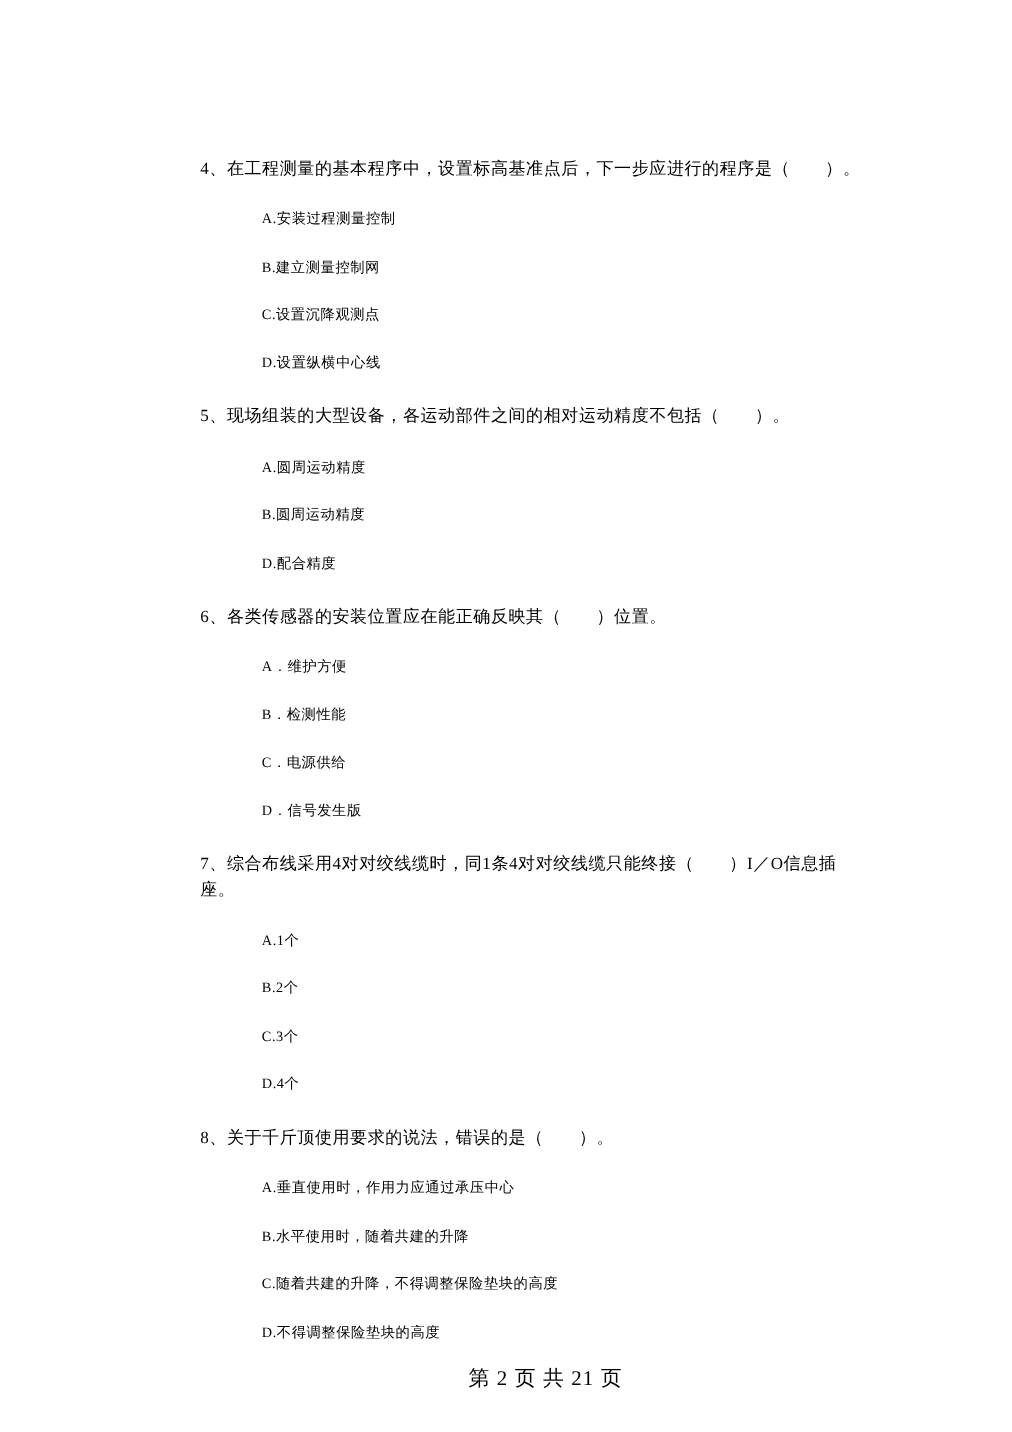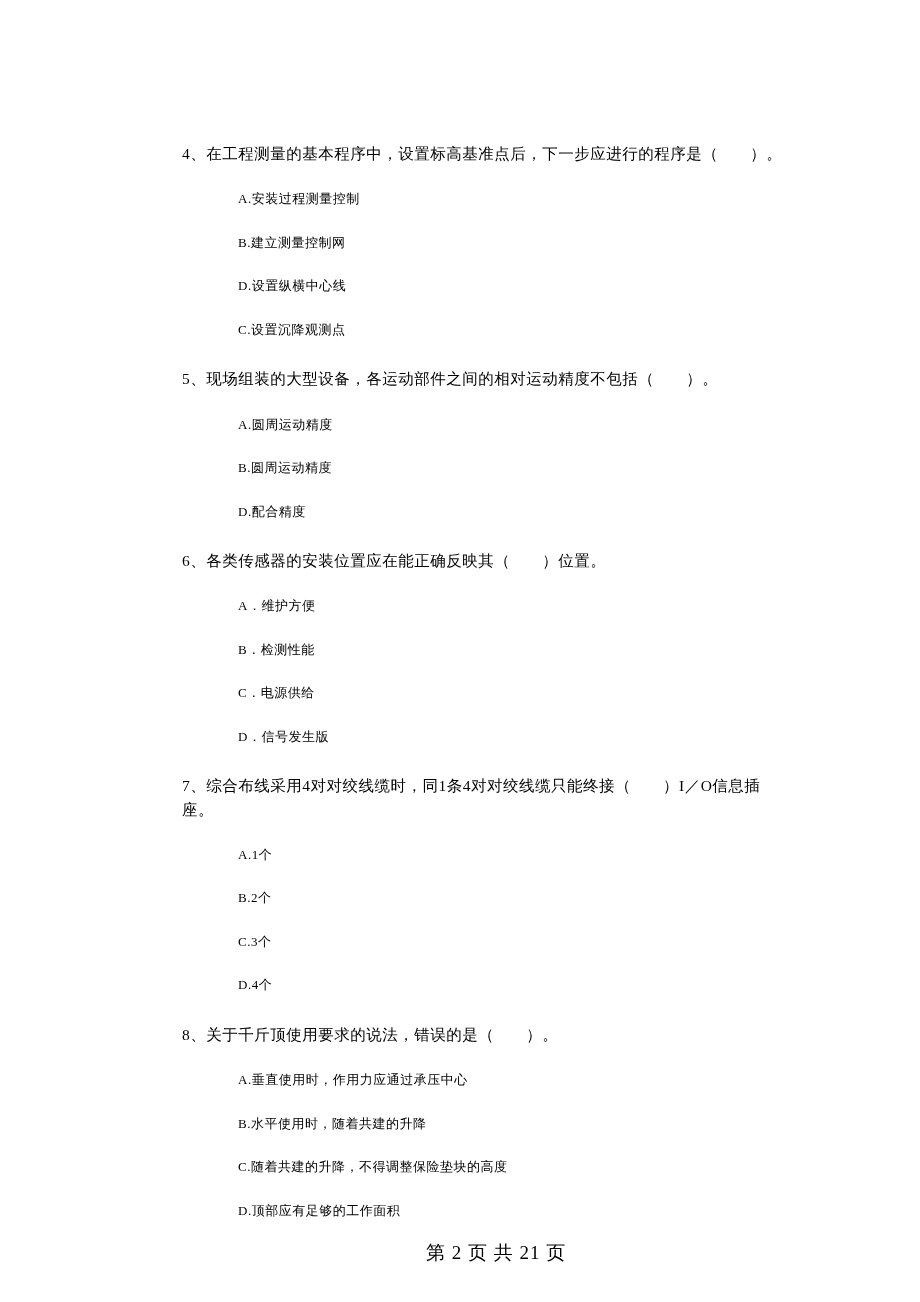--- a/index.html
+++ b/index.html
@@ -49,22 +49,22 @@
 </head>
 <body>
 
 <div class="page-content">
 
   <div class="question">
     <div class="question-stem">4、在工程测量的基本程序中，设置标高基准点后，下一步应进行的程序是（　　）。</div>
     <div class="options">
       <div class="option">A.安装过程测量控制</div>
       <div class="option">B.建立测量控制网</div>
+      <div class="option">C.设置沉降观测点</div>
       <div class="option">D.设置纵横中心线</div>
-      <div class="option">C.设置沉降观测点</div>
     </div>
   </div>
 
   <div class="question">
     <div class="question-stem">5、现场组装的大型设备，各运动部件之间的相对运动精度不包括（　　）。</div>
     <div class="options">
       <div class="option">A.圆周运动精度</div>
       <div class="option">B.圆周运动精度</div>
       <div class="option">D.配合精度</div>
     </div>
@@ -89,19 +89,19 @@
       <div class="option">D.4个</div>
     </div>
   </div>
 
   <div class="question">
     <div class="question-stem">8、关于千斤顶使用要求的说法，错误的是（　　）。</div>
     <div class="options">
       <div class="option">A.垂直使用时，作用力应通过承压中心</div>
       <div class="option">B.水平使用时，随着共建的升降</div>
       <div class="option">C.随着共建的升降，不得调整保险垫块的高度</div>
-      <div class="option">D.顶部应有足够的工作面积</div>
+      <div class="option">D.不得调整保险垫块的高度</div>
     </div>
   </div>
 
 </div>
 
 <div class="page-footer">第 2 页 共 21 页</div>
 
 </body></html>

